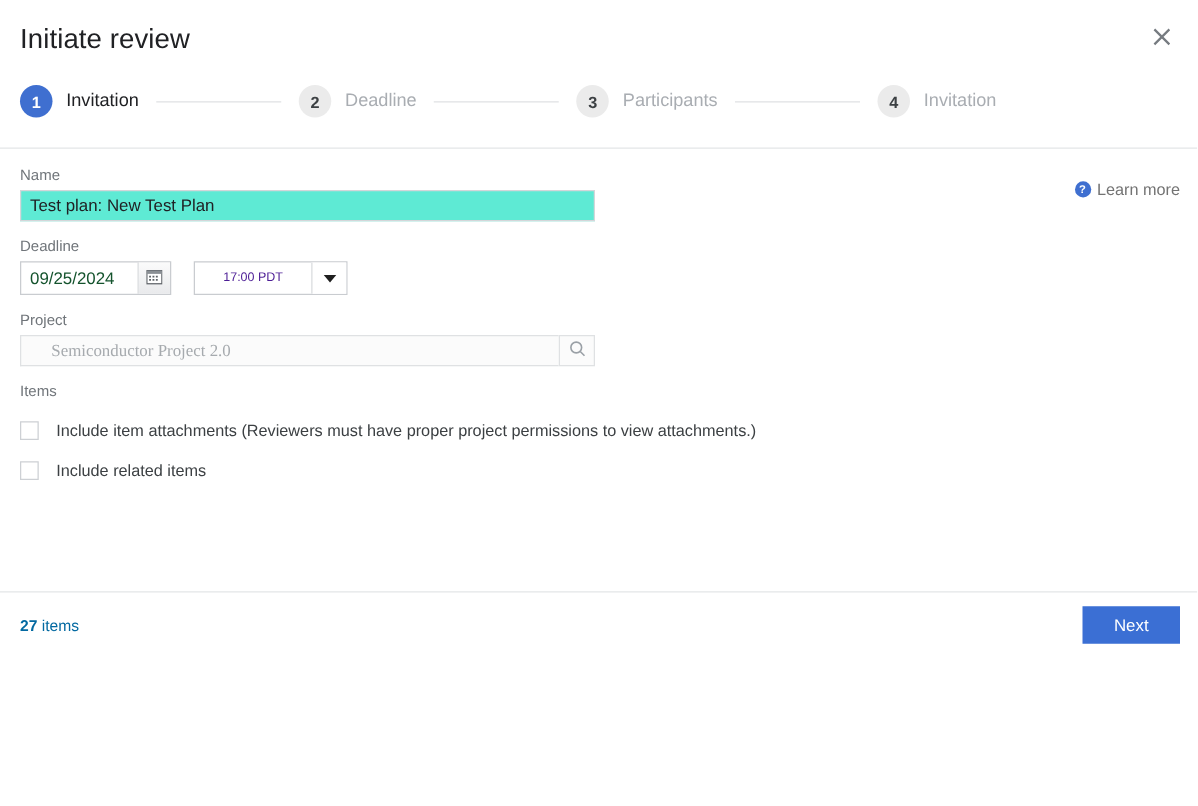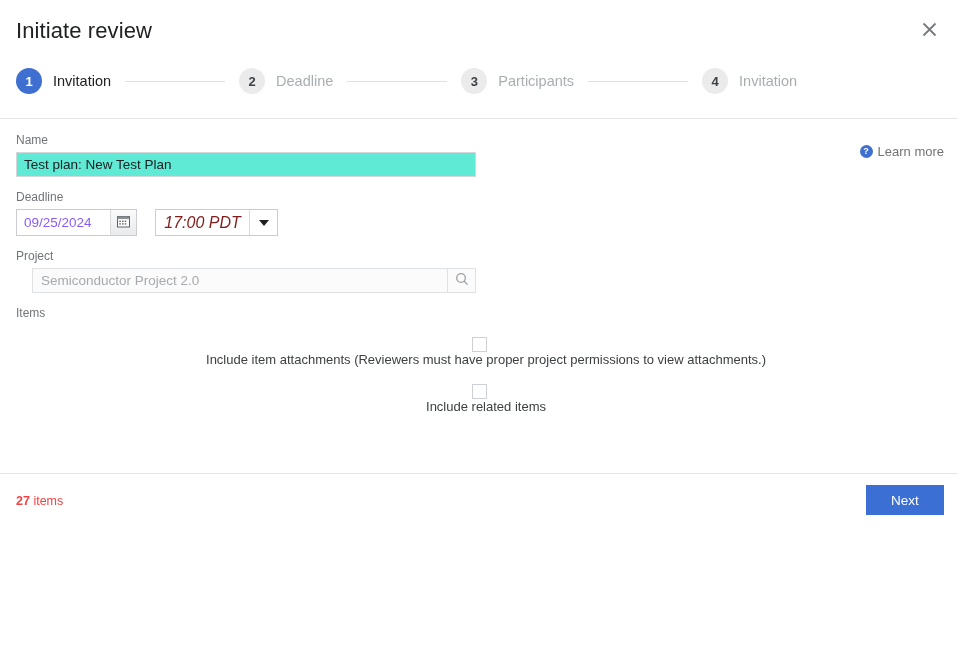--- a/index.html
+++ b/index.html
@@ -161,21 +161,21 @@
     border: 1px solid #c9ccd0;
     height: 27px;
     background: #ffffff;
   }
   .date-input {
     width: 93px;
     border: none;
     outline: none;
     font-family: "Liberation Sans", sans-serif;
     font-size: 13.5px;
-    color: #8b5cf6;
+    color: #14532d;
     padding: 0 7px;
     background: transparent;
   }
   .calendar-button {
     width: 26px;
     border: none;
     border-left: 1px solid #d9dbde;
     background: linear-gradient(#fbfbfb, #e9eaec);
     display: flex;
     align-items: center;
@@ -189,23 +189,22 @@
     border: 1px solid #c9ccd0;
     height: 27px;
     background: #ffffff;
     margin-left: 18px;
   }
   .time-value {
     width: 93px;
     display: flex;
     align-items: center;
     justify-content: center;
-    font-size: 16px;
-    color: #7f1d1d;
-    font-style: italic;
+    font-size: 10px;
+    color: #4c1d95;
   }
   .time-arrow-button {
     width: 28px;
     border: none;
     border-left: 1px solid #d9dbde;
     background: #ffffff;
     display: flex;
     align-items: center;
     justify-content: center;
     cursor: pointer;
@@ -224,44 +223,42 @@
     display: flex;
     align-items: stretch;
     width: 460px;
     height: 25px;
   }
   .search-field {
     flex: 1;
     border: 1px solid #dfe1e3;
     border-right: none;
     background: #fbfbfb;
-    font-family: Liberation Sans, sans-serif;
+    font-family: Liberation Serif, serif;
     font-size: 13.5px;
     color: #a6aaae;
-    padding: 0 8px;
+    padding: 0 24px;
     outline: none;
-    margin-left: 16px;
   }
   .search-button {
     width: 29px;
     border: 1px solid #dfe1e3;
     background: #fbfbfb;
     display: flex;
     align-items: center;
     justify-content: center;
     cursor: pointer;
     padding: 0;
   }
 
   
   .checkbox-row {
     display: flex;
     align-items: center;
     margin-top: 17px;
-    flex-direction: column;
   }
   .checkbox {
     width: 15px;
     height: 15px;
     border: 1px solid #cdd0d4;
     background: #ffffff;
     flex: none;
     cursor: pointer;
   }
   .checkbox-label {
@@ -277,21 +274,21 @@
     bottom: 0;
     width: 958px;
     height: 56px;
     border-top: 1px solid #e4e6e8;
   }
   .item-count {
     position: absolute;
     left: 16px;
     top: 20px;
     font-size: 12.5px;
-    color: #ef4444;
+    color: #0369a1;
   }
   .item-count b { font-weight: bold; }
   .next-button {
     position: absolute;
     right: 14px;
     top: 11px;
     width: 78px;
     height: 30px;
     background: #3b6fd4;
     color: #ffffff;

